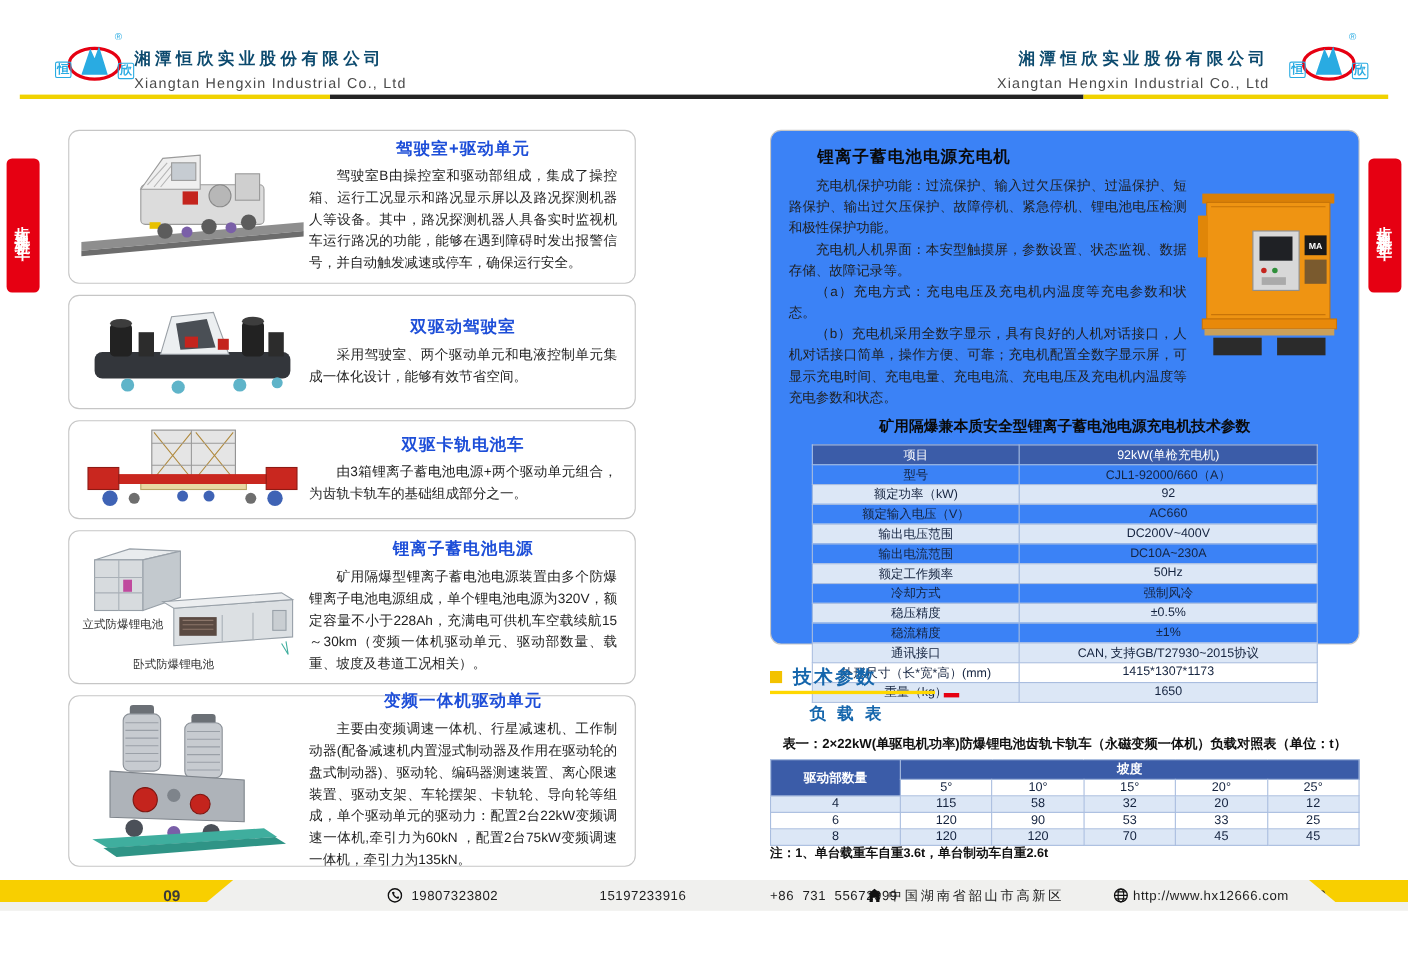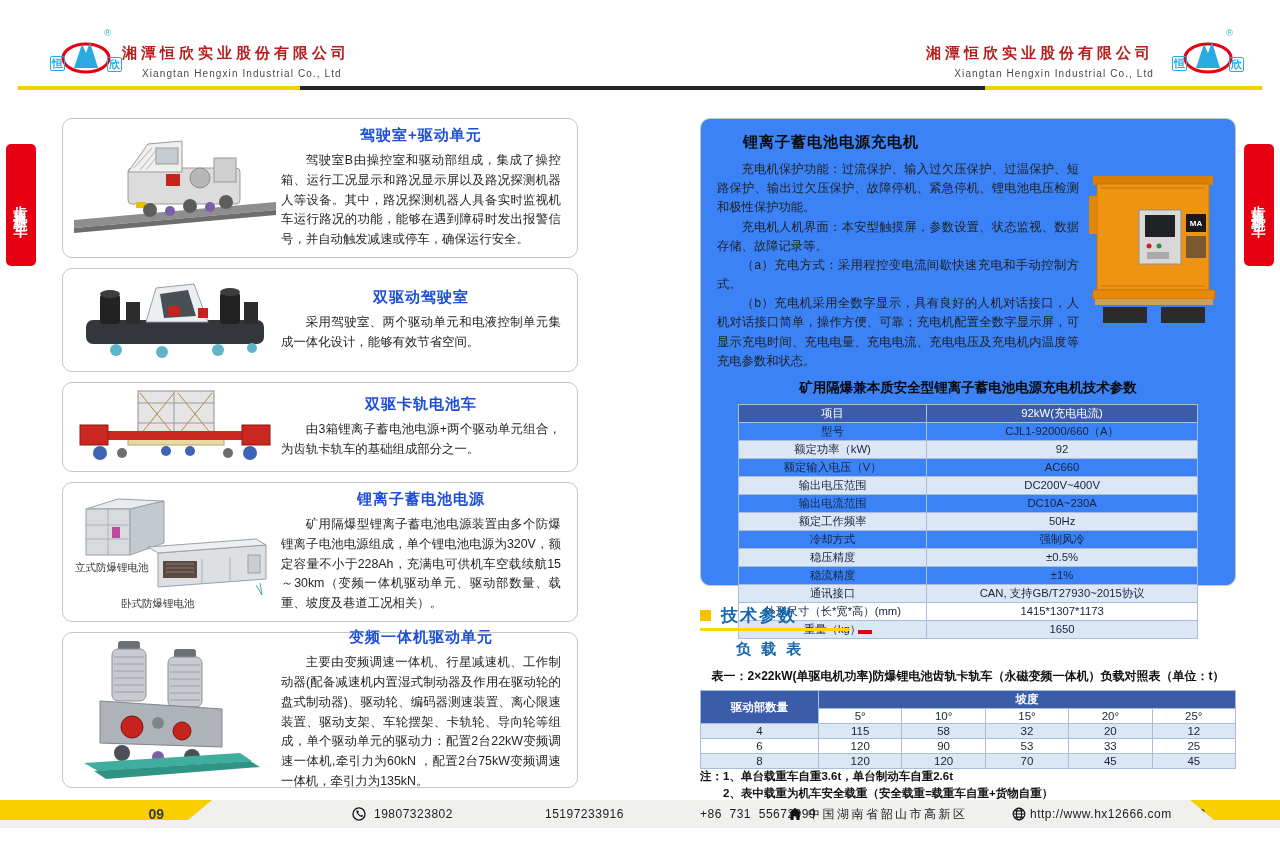--- a/index.html
+++ b/index.html
@@ -10,22 +10,22 @@
   .hdr-logo { position:absolute; top:36px; display:flex; align-items:center; }
   .hdr-logo.left { left:50px; }
   .hdr-logo.right { right:36px; }
   .logo-char { font-size:11px; color:#29abe2; border:1px solid #29abe2; border-radius:2px; padding:0 1px; line-height:13px; font-weight:bold; }
   .logo-char.l { margin-right:-6px; margin-top:10px; z-index:2; position:relative;}
   .logo-char.r { margin-left:-6px; margin-top:12px; z-index:2; position:relative;}
   .logo-reg { position:absolute; top:-8px; right:2px; font-size:9px; color:#29abe2; }
   .hdr-name { position:absolute; top:44px; }
   .hdr-name.left { left:122px; }
   .hdr-name.right { right:126px; text-align:right; }
-  .hdr-cn { font-size:15px; font-weight:bold; letter-spacing:4px; color:#b91c1c; }
-  .hdr-en { font-size:10px; letter-spacing:1.1px; color:#4a4a4a; margin-top:5px;margin-left:20px; }
+  .hdr-cn { font-size:15px; font-weight:bold; letter-spacing:4px; color:#0c4a6e; }
+  .hdr-en { font-size:13px; letter-spacing:1.1px; color:#4a4a4a; margin-top:5px; }
   .hdr-rule { position:absolute; top:86px; height:4px; }
   .rule-y1 { left:18px; width:282px; background:#f0d200; }
   .rule-b  { left:300px; width:685px; background:#232323; }
   .rule-y2 { left:985px; width:277px; background:#f0d200; }
 
   
   .side-tab { position:absolute; top:144px; width:30px; height:122px; background:#e60012; border-radius:5px;
               color:#fff; writing-mode:vertical-rl; text-orientation:upright; font-size:14px; font-weight:bold;
               letter-spacing:4px; display:flex; align-items:center; justify-content:center; }
   .side-tab.left { left:6px; } .side-tab.right { left:1244px; }
@@ -268,28 +268,28 @@
         <text x="107" y="64" font-size="8" font-weight="bold" fill="#ffffff" text-anchor="middle">MA</text>
         <rect x="97" y="74" width="20" height="22" fill="#7a5a2e"></rect>
         <rect x="4" y="128" width="122" height="9" fill="#e8890a" stroke="#c87408"></rect>
         <rect x="6" y="137" width="118" height="6" fill="#caa05a"></rect>
         <rect x="14" y="145" width="44" height="16" fill="#2b2b2b"></rect>
         <rect x="72" y="145" width="44" height="16" fill="#2b2b2b"></rect>
       </svg>
     </div>
     <p>充电机保护功能：过流保护、输入过欠压保护、过温保护、短路保护、输出过欠压保护、故障停机、紧急停机、锂电池电压检测和极性保护功能。</p>
     <p>充电机人机界面：本安型触摸屏，参数设置、状态监视、数据存储、故障记录等。</p>
-    <p>（a）充电方式：采用程控变电流间歇快速充电和手动控制方式。</p>
+    <p>（a）充电方式：充电电压及充电机内温度等充电参数和状态。</p>
     <p>（b）充电机采用全数字显示，具有良好的人机对话接口，人机对话接口简单，操作方便、可靠；充电机配置全数字显示屏，可显示充电时间、充电电量、充电电流、充电电压及充电机内温度等充电参数和状态。</p>
     <div class="spec-title">矿用隔爆兼本质安全型锂离子蓄电池电源充电机技术参数</div>
     <table class="spec">
       <thead>
         <tr>
           <td>项目</td>
-          <td>92kW(充电电流)</td>
+          <td>92kW(单枪充电机)</td>
         </tr>
       </thead>
       <tbody>
         <tr>
             <td>型号</td>
             <td>CJL1-92000/660（A）</td>
           </tr>
         <tr>
             <td>额定功率（kW)</td>
             <td>92</td>
@@ -384,21 +384,20 @@
         <td>120</td>
         <td>70</td>
         <td>45</td>
         <td>45</td>
       </tr>
     </tbody>
   </table>
 
   <div class="notes">
     <div>注：1、单台载重车自重3.6t，单台制动车自重2.6t</div>
-    <div class="n2">2、表中载重为机车安全载重（安全载重=载重车自重+货物自重）</div>
   </div>
 
   <div class="footer">
     <div class="ftab left">09</div>
     <div class="ftab right">10</div>
 
     <span class="ficon" style="left:352px;">
       <svg width="14" height="14" viewBox="0 0 13 13">
           <circle cx="6.5" cy="6.5" r="5.6" fill="none" stroke="#111" stroke-width="1.2"></circle>
           <path d="M4 3.8 C5 3 6 3.3 6.3 4.1 L5.8 5.4 C6.2 6.6 7 7.4 8.1 7.8 L9.3 7.2 C10.1 7.5 10.3 8.5 9.4 9.3 C7.5 9.3 4.4 7 4 3.8 Z" fill="#111"></path>

